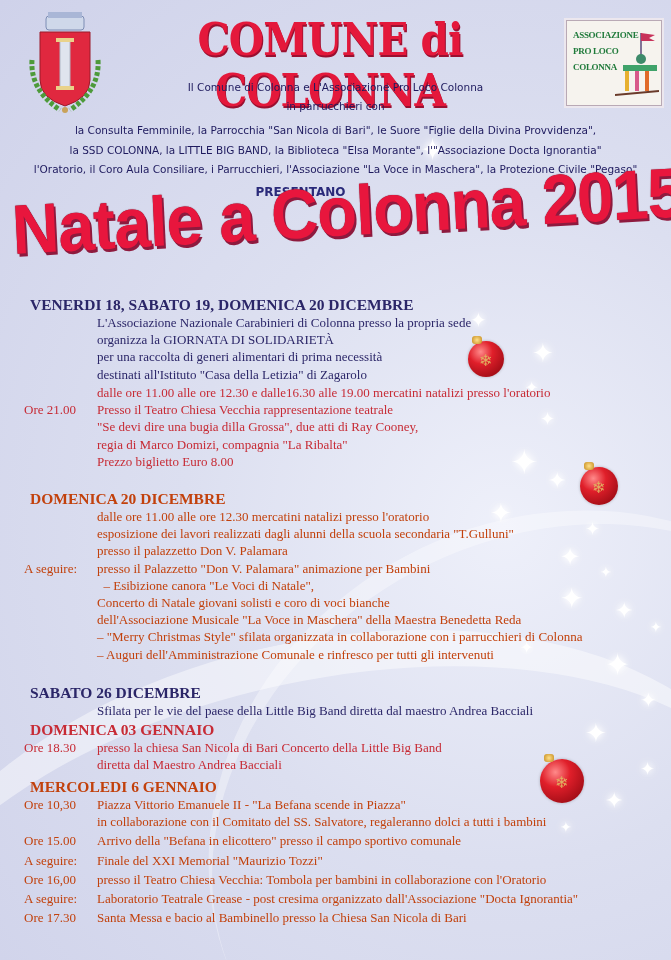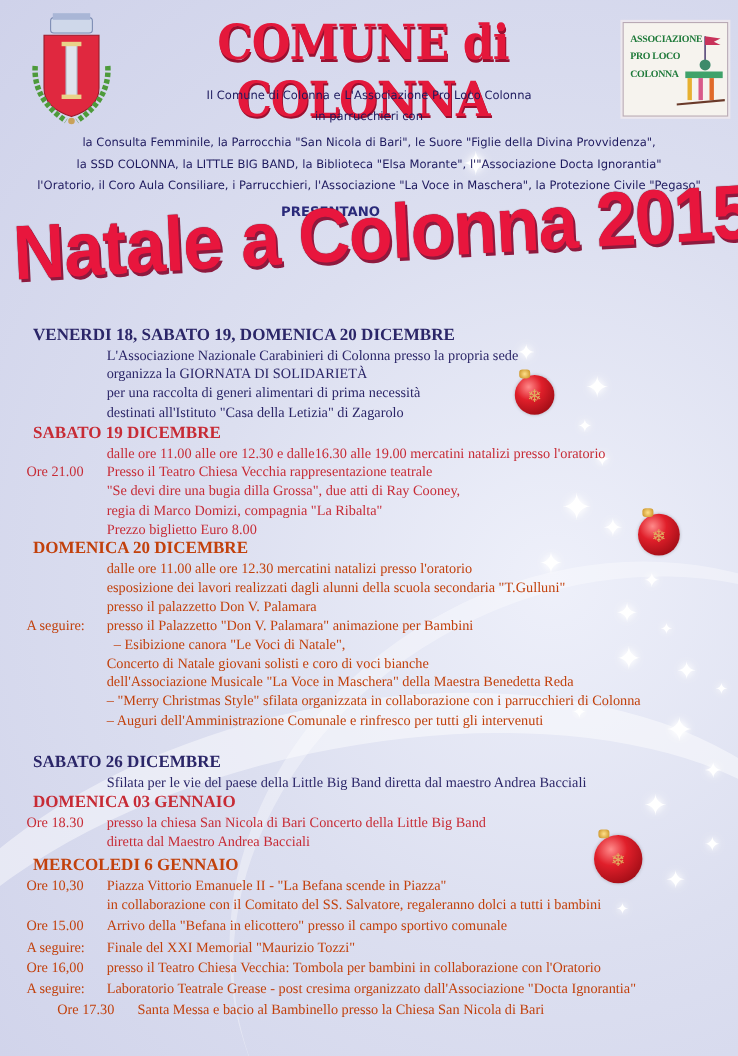--- a/index.html
+++ b/index.html
@@ -180,21 +180,20 @@
       <span class="t"></span>
       <span class="d">per una raccolta di generi alimentari di prima necessità</span>
     </div>
   <div class="row blue">
       <span class="t"></span>
       <span class="d">destinati all'Istituto  "Casa della Letizia" di Zagarolo</span>
     </div>
 </div>
 
 <div class="section" style="top:384px;">
-  <div class="sec-head red">SABATO 19 DICEMBRE</div>
   <div class="row red">
       <span class="t"></span>
       <span class="d">dalle ore 11.00 alle ore 12.30 e dalle16.30 alle 19.00 mercatini natalizi presso l'oratorio</span>
     </div>
   <div class="row red">
       <span class="t">Ore 21.00</span>
       <span class="d">Presso il Teatro Chiesa Vecchia rappresentazione teatrale</span>
     </div>
   <div class="row red">
       <span class="t"></span>
@@ -292,17 +291,17 @@
       <span class="d">Finale del XXI Memorial "Maurizio Tozzi"</span>
     </div>
   <div class="row green" style="margin-top:2px;">
       <span class="t">Ore 16,00</span>
       <span class="d">presso il Teatro Chiesa Vecchia: Tombola per bambini in collaborazione con l'Oratorio</span>
     </div>
   <div class="row green" style="margin-top:2px;">
       <span class="t">A seguire:</span>
       <span class="d">Laboratorio Teatrale Grease - post cresima organizzato dall'Associazione "Docta Ignorantia"</span>
     </div>
-  <div class="row green" style="margin-top:2px;margin-left:28px;">
+  <div class="row green" style="margin-top:2px;">
       <span class="t">Ore 17.30</span>
       <span class="d">Santa Messa e bacio al Bambinello presso la Chiesa San Nicola di Bari</span>
     </div>
 </div>
 
 </body></html>

